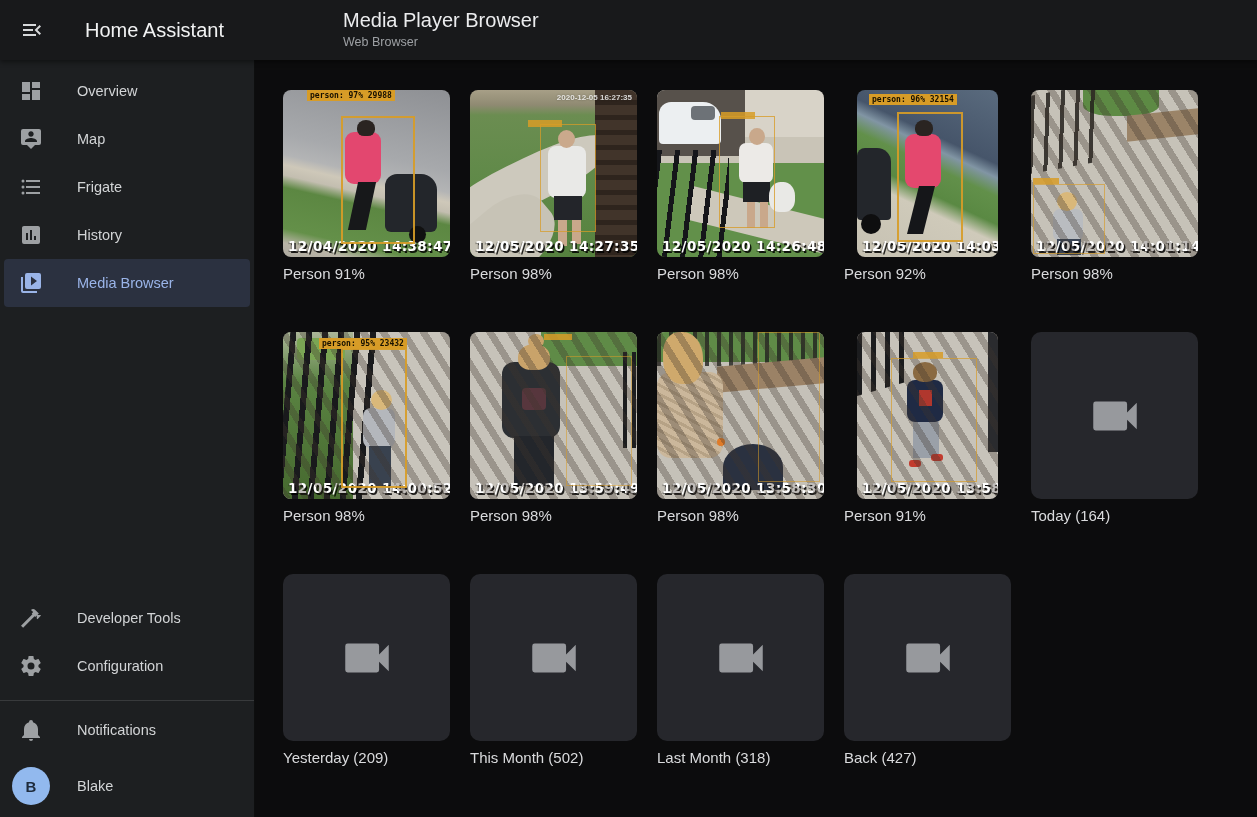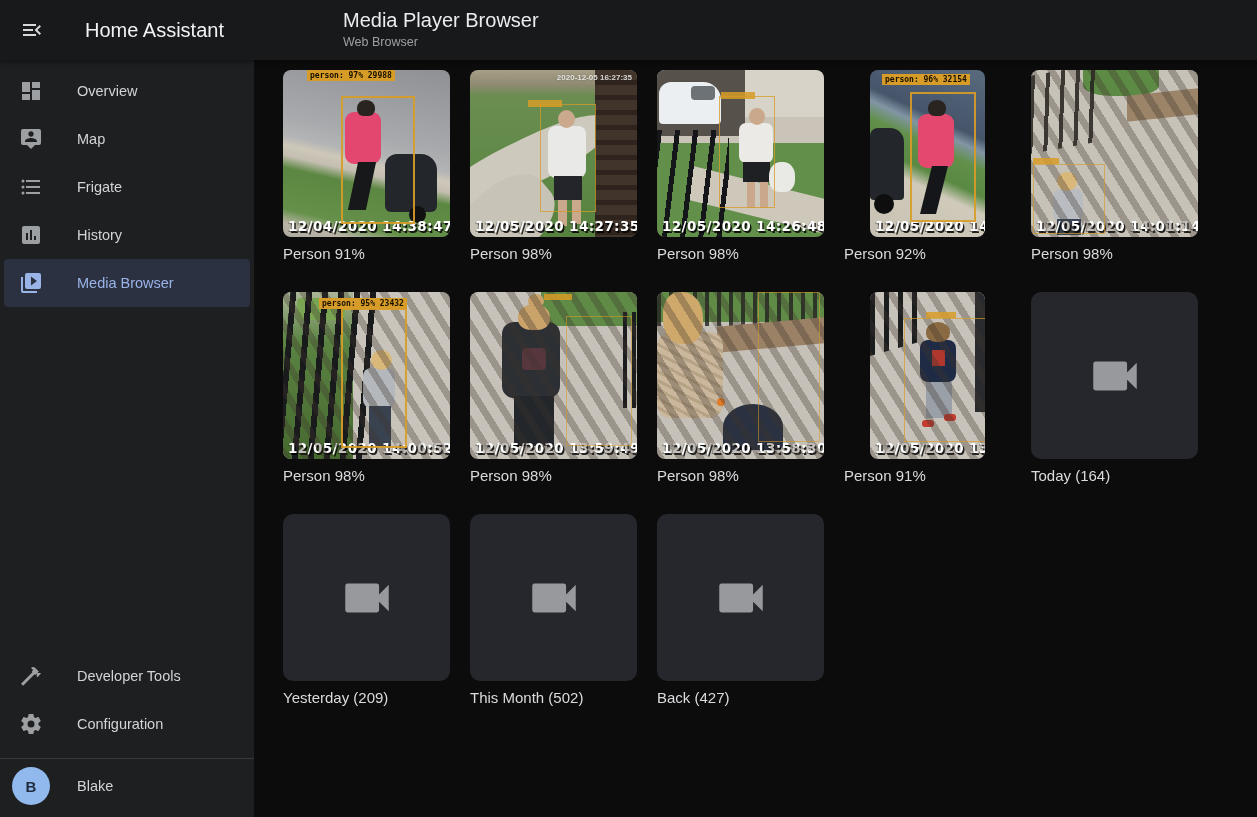--- a/index.html
+++ b/index.html
@@ -37,23 +37,23 @@
   .nav-item .avatar + .lbl { margin-left:27px; }
 
   
   .main { position:absolute; left:255px; top:60px; width:1002px; height:757px; background:#0c0c0d; }
   .main-header { height:100px; background:#23252a; padding:22px 0 0 28px; }
   .crumb { display:inline-flex; align-items:center; gap:9px; color:#c6c8ca; font-size:14.5px; cursor:pointer; }
   .crumb .ic { width:17px; height:17px; color:#b7b9bb; }
   .page-title { margin-top:9px; font-size:33px; font-weight:bold; color:#fdfdfd; letter-spacing:.3px; }
 
   .grid { padding:10px 28px 0 28px; display:grid; grid-template-columns:repeat(5,167px); column-gap:20px; row-gap:30px; }
-  .cell { width:167px; cursor:pointer; }
+  .cell { width:167px; cursor:pointer;margin-top:20px; }
   .thumb { position:relative; width:167px; height:167px; border-radius:8px; overflow:hidden; background:#303236; }
-  .thumb.narrow { width:115px; margin:0 auto; }
+  .thumb.narrow { width:141px; margin:0 auto; }
   .caption { margin-top:8px; font-size:15px; color:#dadbdd; }
 
   .folder { position:relative; width:167px; height:167px; border-radius:10px; background:#26272c;
             display:flex; align-items:center; justify-content:center; }
   .folder .ic { width:58px; height:58px; color:#97999d; }
 
   
   .ts { position:absolute; bottom:3px; left:5px; right:0; color:#fff; font-weight:bold; font-size:13.5px;
         letter-spacing:.4px; white-space:nowrap; font-family:"DejaVu Sans",sans-serif;
         text-shadow:1.5px 1.5px 0 rgba(0,0,0,.85), -1px 1px 0 rgba(0,0,0,.4); transform:scaleY(1.06); }
@@ -239,20 +239,26 @@
           </svg></span>
       <span class="lbl">Developer Tools</span>
     </div>
     <div class="nav-item">
       <span class="ic"><svg width="24" height="24" viewBox="0 0 24 24" fill="currentColor">
             <path d="M12,15.5A3.5,3.5 0 0,1 8.5,12A3.5,3.5 0 0,1 12,8.5A3.5,3.5 0 0,1 15.5,12A3.5,3.5 0 0,1 12,15.5M19.43,12.97C19.47,12.65 19.5,12.33 19.5,12C19.5,11.67 19.47,11.34 19.43,11L21.54,9.37C21.73,9.22 21.78,8.95 21.66,8.73L19.66,5.27C19.54,5.05 19.27,4.96 19.05,5.05L16.56,6.05C16.04,5.66 15.5,5.32 14.87,5.07L14.5,2.42C14.46,2.18 14.25,2 14,2H10C9.75,2 9.54,2.18 9.5,2.42L9.13,5.07C8.5,5.32 7.96,5.66 7.44,6.05L4.95,5.05C4.73,4.96 4.46,5.05 4.34,5.27L2.34,8.73C2.21,8.95 2.27,9.22 2.46,9.37L4.57,11C4.53,11.34 4.5,11.67 4.5,12C4.5,12.33 4.53,12.65 4.57,12.97L2.46,14.63C2.27,14.78 2.21,15.05 2.34,15.27L4.34,18.73C4.46,18.95 4.73,19.03 4.95,18.95L7.44,17.94C7.96,18.34 8.5,18.68 9.13,18.93L9.5,21.58C9.54,21.82 9.75,22 10,22H14C14.25,22 14.46,21.82 14.5,21.58L14.87,18.93C15.5,18.67 16.04,18.34 16.56,17.94L19.05,18.95C19.27,19.03 19.54,18.95 19.66,18.73L21.66,15.27C21.78,15.05 21.73,14.78 21.54,14.63L19.43,12.97Z"></path>
           </svg></span>
       <span class="lbl">Configuration</span>
     </div>
     <div class="sb-divider"></div>
+    <div class="nav-item" style="height:58px">
+      <span class="ic"><svg width="24" height="24" viewBox="0 0 24 24" fill="currentColor">
+            <path d="M21,19V20H3V19L5,17V11C5,7.9 7.03,5.17 10,4.29C10,4.19 10,4.1 10,4A2,2 0 0,1 12,2A2,2 0 0,1 14,4C14,4.1 14,4.19 14,4.29C16.97,5.17 19,7.9 19,11V17L21,19M14,21A2,2 0 0,1 12,23A2,2 0 0,1 10,21H14Z"></path>
+          </svg></span>
+      <span class="lbl">Notifications</span>
+    </div>
     <div class="nav-item" style="height:54px">
       <span class="avatar">B</span>
       <span class="lbl">Blake</span>
     </div>
   </div>
 </nav>
 
 <main class="main">
 
   <div class="grid">
@@ -425,17 +431,25 @@
             </svg></span>
       </div>
       <div class="caption">This Month (502)</div>
     </div>
     <div class="cell">
       <div class="folder">
         <span class="ic"><svg width="58" height="58" viewBox="0 0 24 24" fill="currentColor">
               <path d="M17,10.5V7A1,1 0 0,0 16,6H4A1,1 0 0,0 3,7V17A1,1 0 0,0 4,18H16A1,1 0 0,0 17,17V13.5L21,17.5V6.5L17,10.5Z"></path>
             </svg></span>
       </div>
+      <div class="caption">Last Month (318)</div>
+    </div>
+    <div class="cell">
+      <div class="folder">
+        <span class="ic"><svg width="58" height="58" viewBox="0 0 24 24" fill="currentColor">
+              <path d="M17,10.5V7A1,1 0 0,0 16,6H4A1,1 0 0,0 3,7V17A1,1 0 0,0 4,18H16A1,1 0 0,0 17,17V13.5L21,17.5V6.5L17,10.5Z"></path>
+            </svg></span>
+      </div>
       <div class="caption">Back (427)</div>
     </div>
 
   </div>
 </main>
 
 </body></html>

